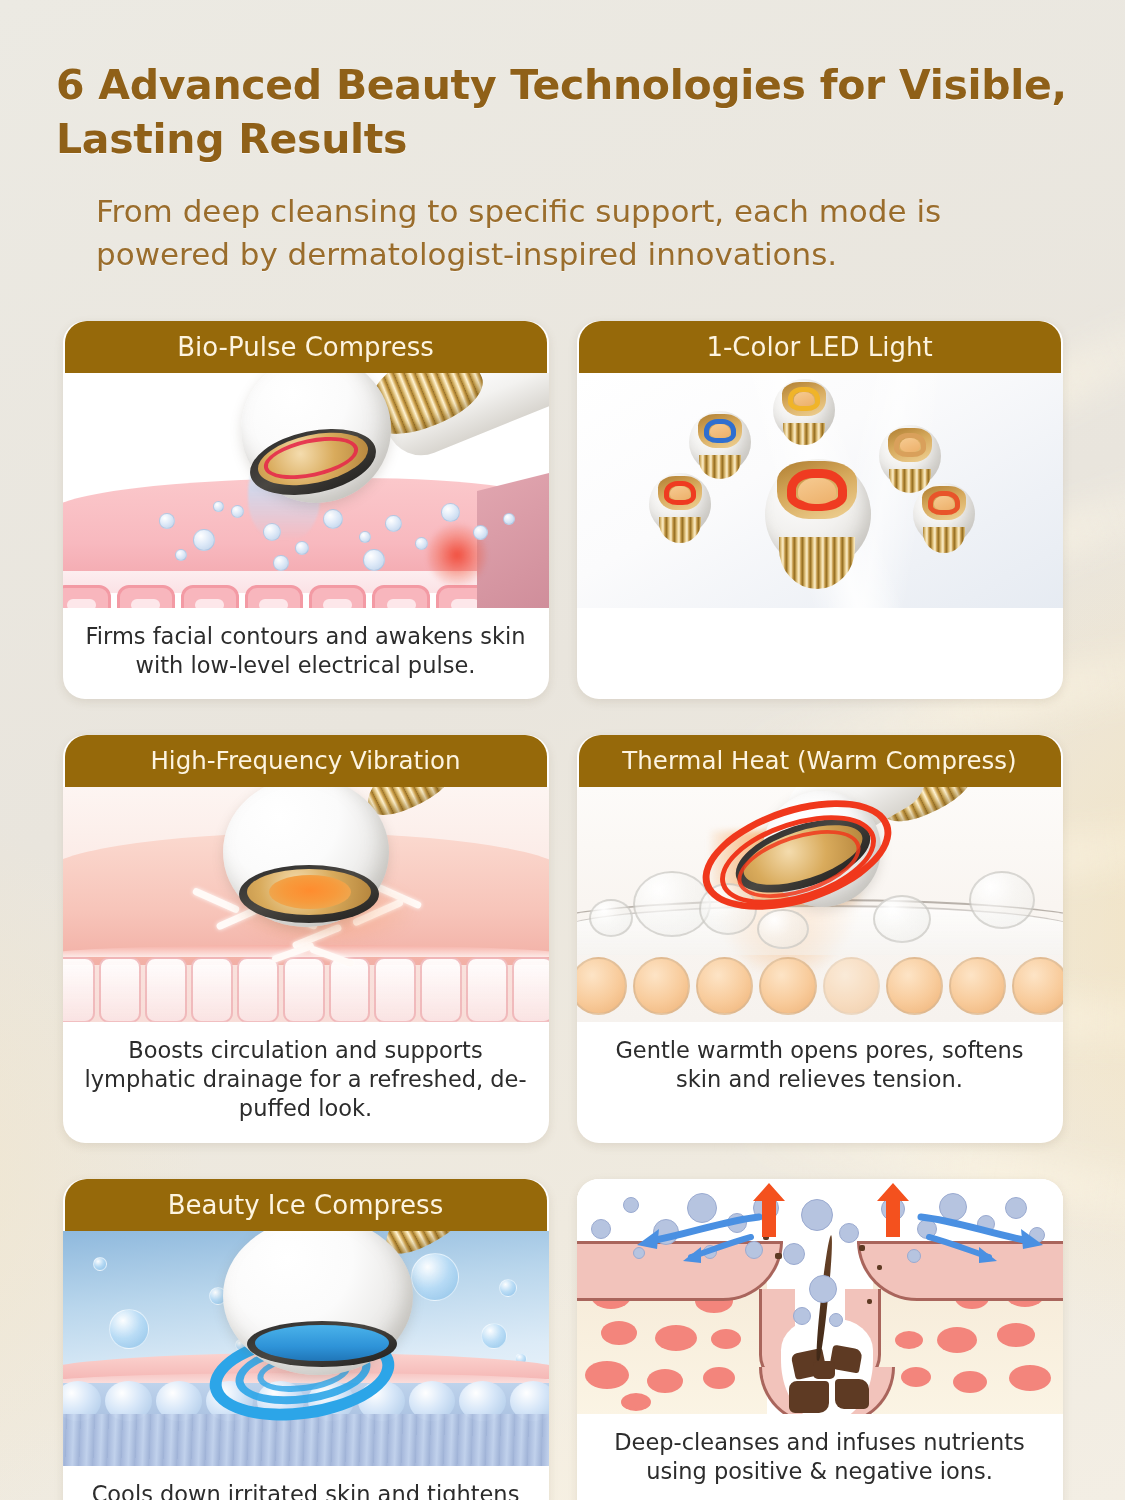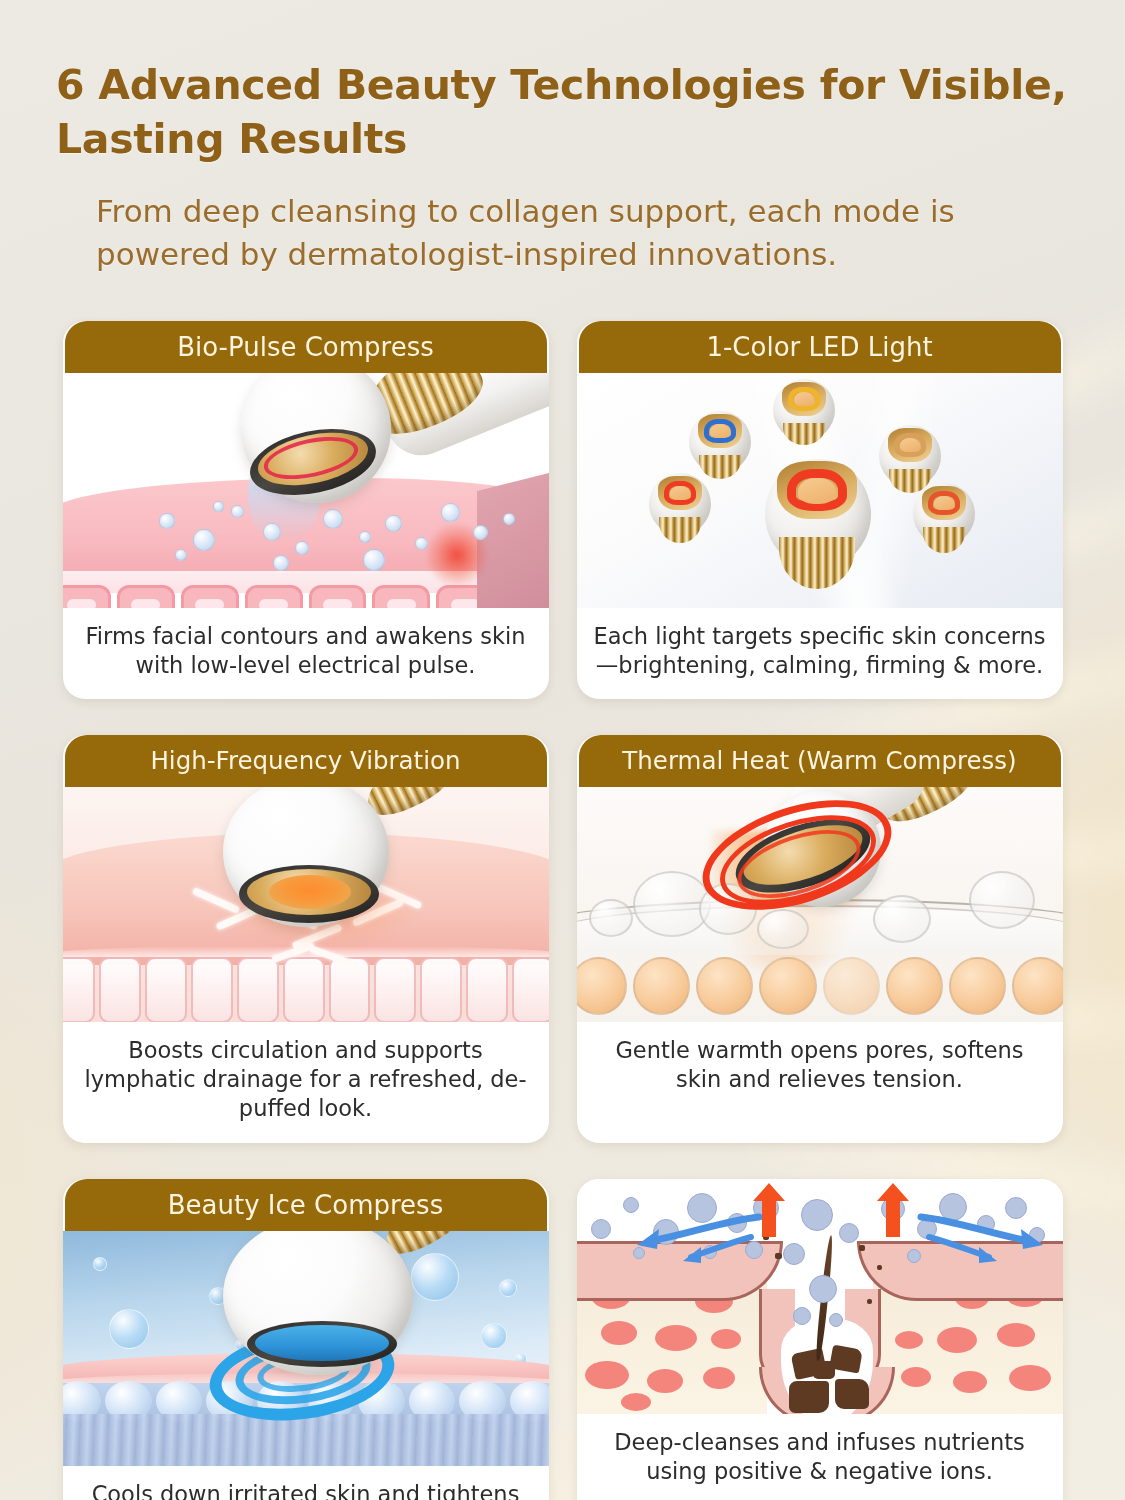--- a/index.html
+++ b/index.html
@@ -320,21 +320,21 @@
   <div class="ray" style="top:300px; transform:rotate(-26deg);"></div>
   <div class="ray" style="top:470px; transform:rotate(-19deg);"></div>
   <div class="ray" style="top:640px; transform:rotate(-12deg);"></div>
   <div class="ray" style="top:820px; transform:rotate(-6deg);"></div>
   <div class="ray" style="top:1000px; transform:rotate(2deg);"></div>
   <div class="ray" style="top:1180px; transform:rotate(9deg);"></div>
 </div>
 
 <div class="header">
   <h1 class="title">6 Advanced Beauty Technologies for Visible, Lasting Results</h1>
-  <p class="subtitle">From deep cleansing to collagen support, each mode is powered by dermatologist-inspired innovations.</p>
+  <p class="subtitle">From deep cleansing to specific support, each mode is powered by dermatologist-inspired innovations.</p>
 </div>
 
 <div class="grid">
 
   <div class="card">
     <div class="card-header">
       <span>Bio-Pulse Compress</span>
     </div>
     <div class="card-media">
       <div class="fill" style="background:#fff;"></div>
@@ -441,21 +441,20 @@
       </div>
 
       <div class="led-head" style="left:188px; top:86px; width:106px; height:110px;">
         <div class="led-body"></div>
         <div class="led-tri" style="left:12px; top:2px; width:80px; height:58px;"></div>
         <div class="led-ring" style="left:22px; top:10px; width:60px; height:42px; border-width:9px; border-color:#ef3b21;"></div>
         <div class="led-core" style="left:33px; top:19px; width:38px; height:26px;"></div>
         <div class="led-collar" style="left:14px; top:78px; width:76px; height:52px;"></div>
       </div>
     </div>
-    <div class="card-caption">Each light targets specific skin concerns—brightening, calming, firming &amp; more.</div>
   </div>
 
   <div class="card">
     <div class="card-header tight">
       <span>High-Frequency Vibration</span>
     </div>
     <div class="card-media">
       <div class="fill" style="background:linear-gradient(180deg,#fdf5f2 0%,#fbe9e4 40%,#f8ddd8 100%);"></div>
 
       <div style="position:absolute; left:-4%; width:108%; top:46px; height:132px;

